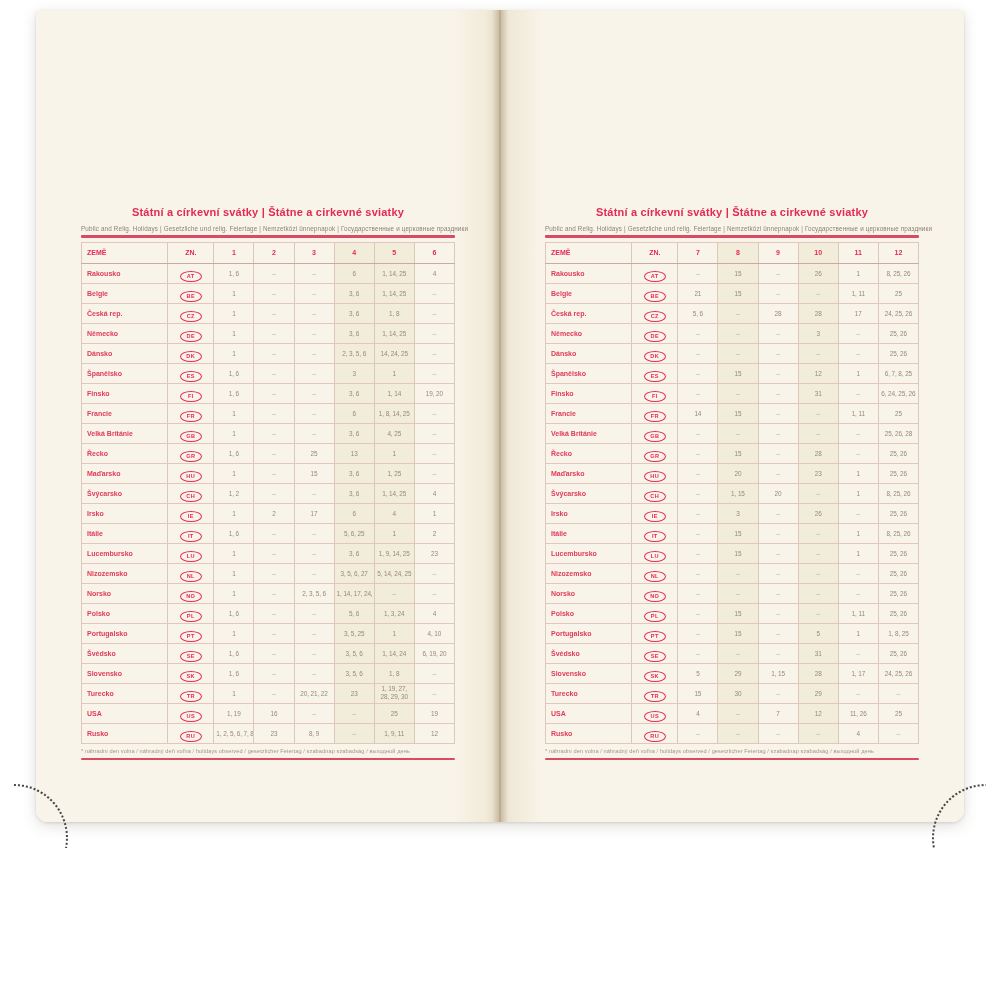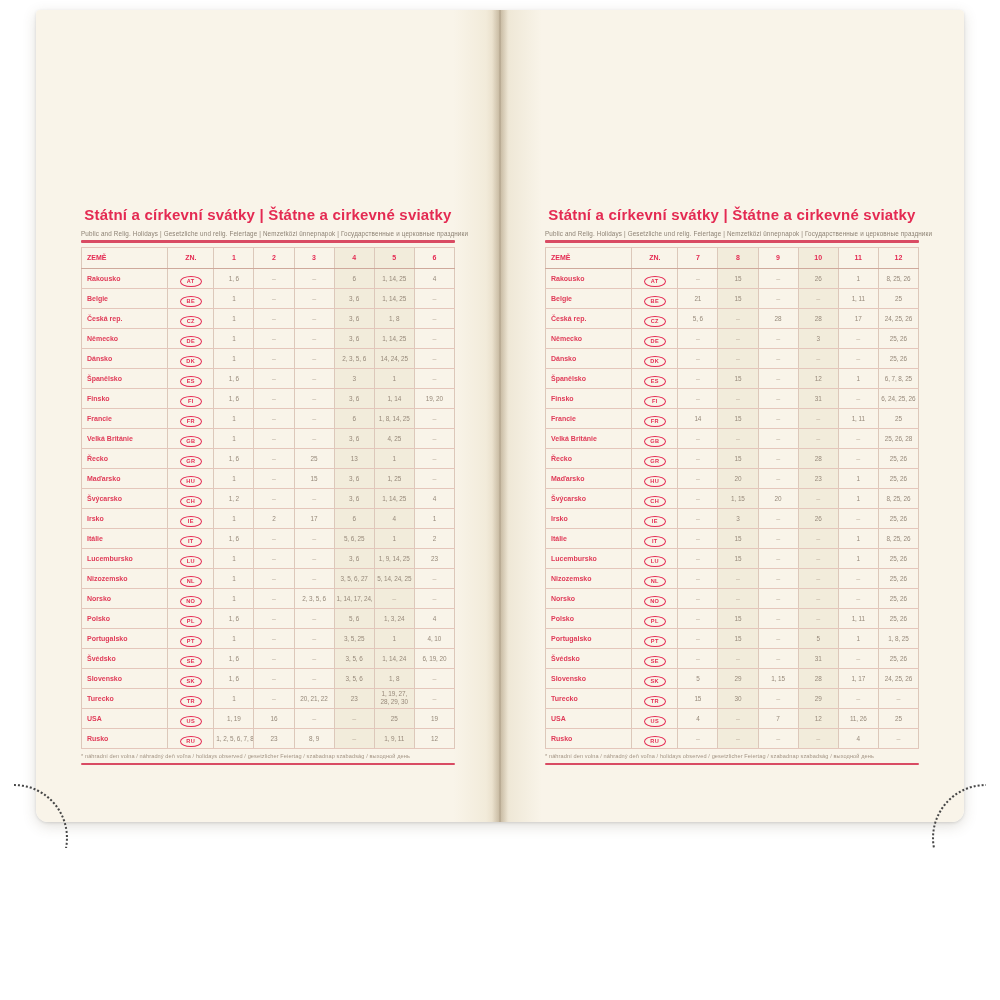--- a/index.html
+++ b/index.html
@@ -23,21 +23,21 @@
     background:linear-gradient(to right,#dfd3bc 0%,#efe8d7 2%,#f9f4e9 9%,#f9f4e9 100%);
   }
   .gutter{
     position:absolute;left:50%;top:0;width:16px;height:100%;margin-left:-8px;pointer-events:none;
     background:linear-gradient(to right,rgba(120,100,70,0),rgba(110,90,60,.20) 42%,rgba(85,65,40,.35) 50%,rgba(110,90,60,.18) 58%,rgba(120,100,70,0));
   }
   .page-inner{width:374px;margin:0 auto;padding-top:196px;}
 
   .title{
     margin:0 0 7px 0;text-align:center;
-    font-size:15px;font-weight:bold;letter-spacing:.2px;color:#e42a52;
+    font-size:11px;font-weight:bold;letter-spacing:.2px;color:#e42a52;
   }
   .subtitle{
     text-align:center;font-size:6.3px;color:#8d8274;letter-spacing:.15px;margin-bottom:3px;
     white-space:nowrap;
   }
   .rule{height:2.5px;background:#d94b63;border-radius:1px;}
   .rule.top-rule{margin-bottom:4px;}
   .rule.bottom-rule{margin-top:4px;}
 
   table.holidays{

